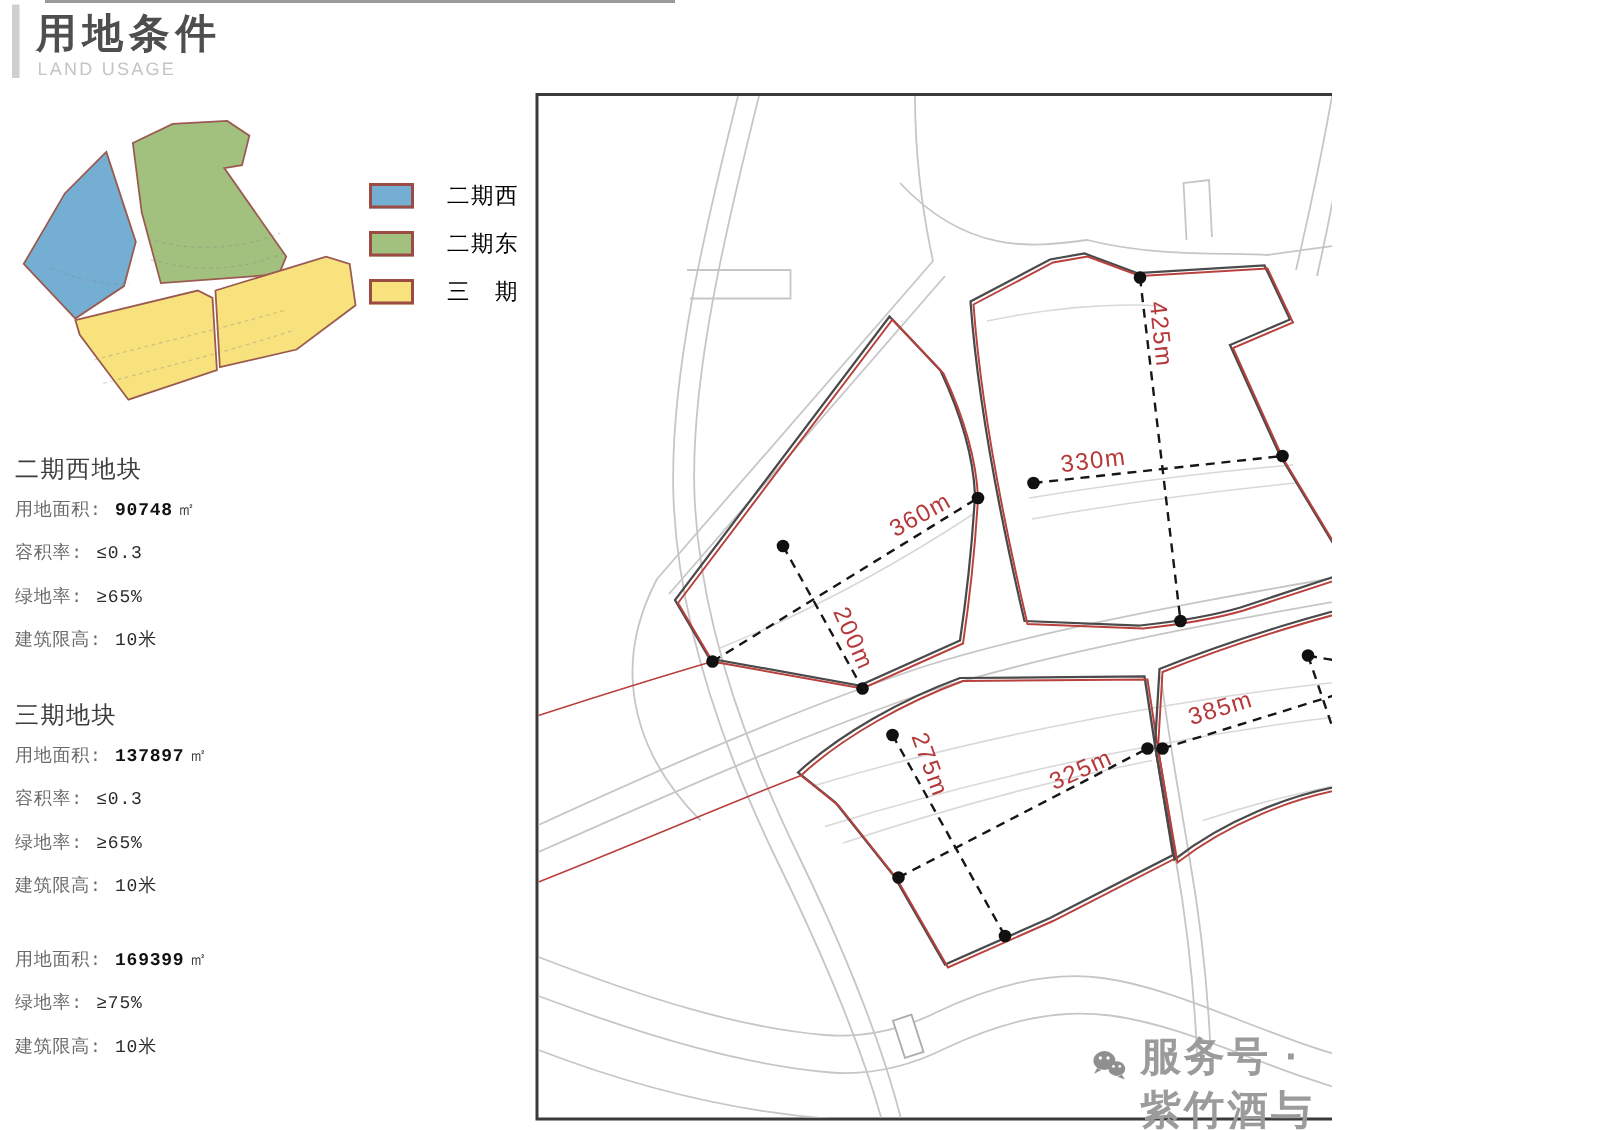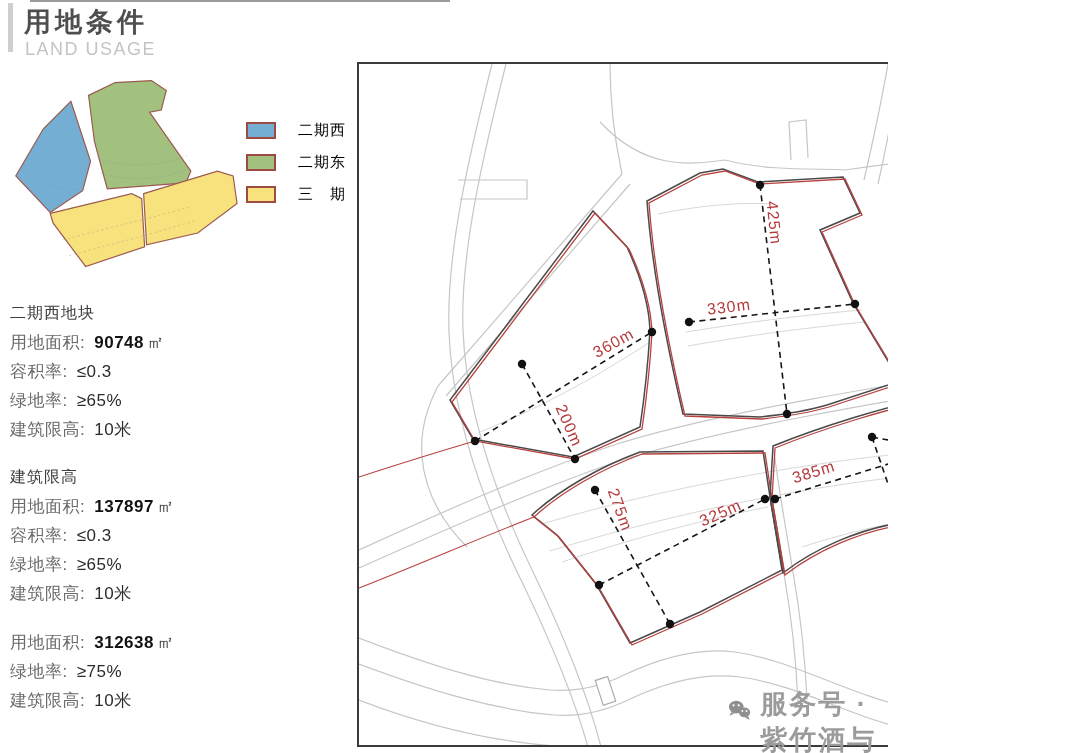--- a/index.html
+++ b/index.html
@@ -3,33 +3,33 @@
 <meta charset="utf-8">
 <style>
   html,body{margin:0;padding:0;background:#fff;}
   .page{position:relative;width:888px;height:753px;background:#fff;overflow:hidden;
         font-family:"Liberation Sans","DejaVu Sans",sans-serif;color:#333;}
   
   .top-rule{position:absolute;left:30px;top:0;width:420px;height:2px;background:#9a9a9a;}
   .title-bar{position:absolute;left:8px;top:3px;width:5px;height:49px;background:#cfcfcf;}
   .page-title{position:absolute;left:24px;top:4px;font-size:27px;font-weight:600;
               color:#4e4e4e;letter-spacing:4px;}
-  .page-subtitle{position:absolute;left:25px;top:39px;font-size:18px;color:#c4c4c4;letter-spacing:1.5px;}
+  .page-subtitle{position:absolute;left:25px;top:39px;font-size:12px;color:#c4c4c4;letter-spacing:1.5px;}
   
   .thumb{position:absolute;left:4px;top:62px;width:236px;height:226px;}
   
   .legend{position:absolute;left:246px;top:121px;}
   .legend-row{display:flex;align-items:center;margin-bottom:13px;}
   .legend-swatch{width:30px;height:17px;border:2px solid #9b4a44;box-sizing:border-box;}
   .legend-label{margin-left:22px;font-size:15px;color:#000000;letter-spacing:1px;}
   
   .stats{position:absolute;left:10px;top:303px;width:345px;}
   .sec{margin-bottom:20px;}
   .sec-title{font-size:16px;font-weight:normal;color:#3d3d3d;letter-spacing:1px;height:28px;}
-  .row{height:29px;font-size:17px;color:#6a6a6a;letter-spacing:0.5px;}
+  .row{height:29px;font-size:12px;color:#6a6a6a;letter-spacing:0.5px;font-family:Liberation Mono, monospace;}
   .row .val{margin-left:9px;color:#2b2b2b;}
   .row .val.num{font-weight:bold;color:#121212;}
   .row .unit{margin-left:3px;color:#3a3a3a;}
   
   .map-frame{position:absolute;left:357px;top:62px;width:719px;height:681px;
              border:2px solid #3a3a3a;background:#fff;}
   .map-frame svg{display:block;}
   .road{fill:none;stroke:#c6c6c6;stroke-width:1.2;}
   .road-faint{fill:none;stroke:#d8d8d8;stroke-width:1;}
   .parcel-dark{fill:none;stroke:#4a4a4a;stroke-width:1.5;}
@@ -91,38 +91,38 @@
       </div>
       <div class="row">
         <span>绿地率:</span><span class="val">≥65%</span>
       </div>
       <div class="row">
         <span>建筑限高:</span><span class="val">10米</span>
       </div>
     </div>
 
     <div class="sec">
-      <div class="sec-title">建筑限高</div>
+      <div class="sec-title">三期地块</div>
       <div class="row">
         <span>用地面积:</span><span class="val num">137897</span><span class="unit">㎡</span>
       </div>
       <div class="row">
         <span>容积率:</span><span class="val">≤0.3</span>
       </div>
       <div class="row">
         <span>绿地率:</span><span class="val">≥65%</span>
       </div>
       <div class="row">
         <span>建筑限高:</span><span class="val">10米</span>
       </div>
     </div>
 
     <div class="sec">
       <div class="row">
-        <span>用地面积:</span><span class="val num">312638</span><span class="unit">㎡</span>
+        <span>用地面积:</span><span class="val num">169399</span><span class="unit">㎡</span>
       </div>
       <div class="row">
         <span>绿地率:</span><span class="val">≥75%</span>
       </div>
       <div class="row">
         <span>建筑限高:</span><span class="val">10米</span>
       </div>
     </div>
   </div>
 

